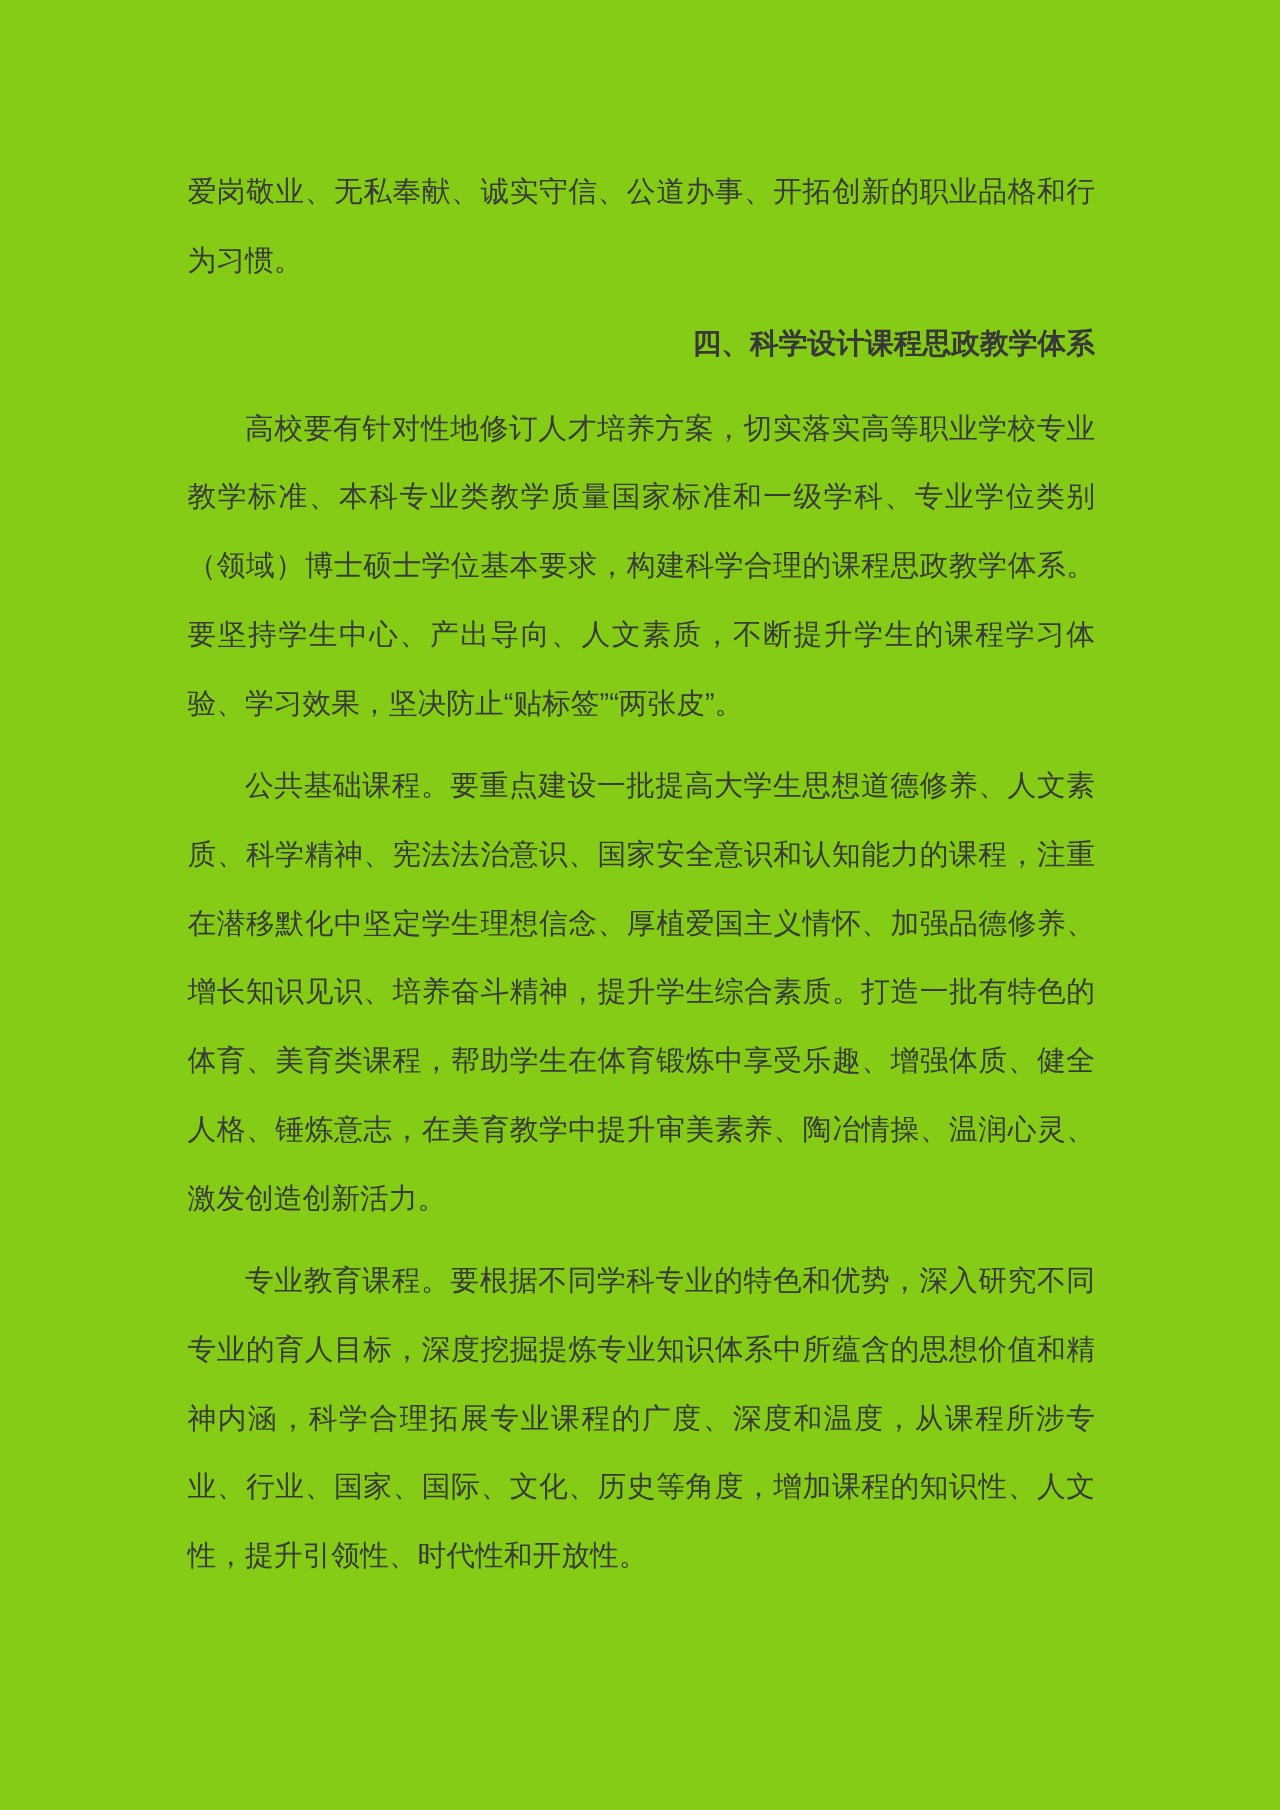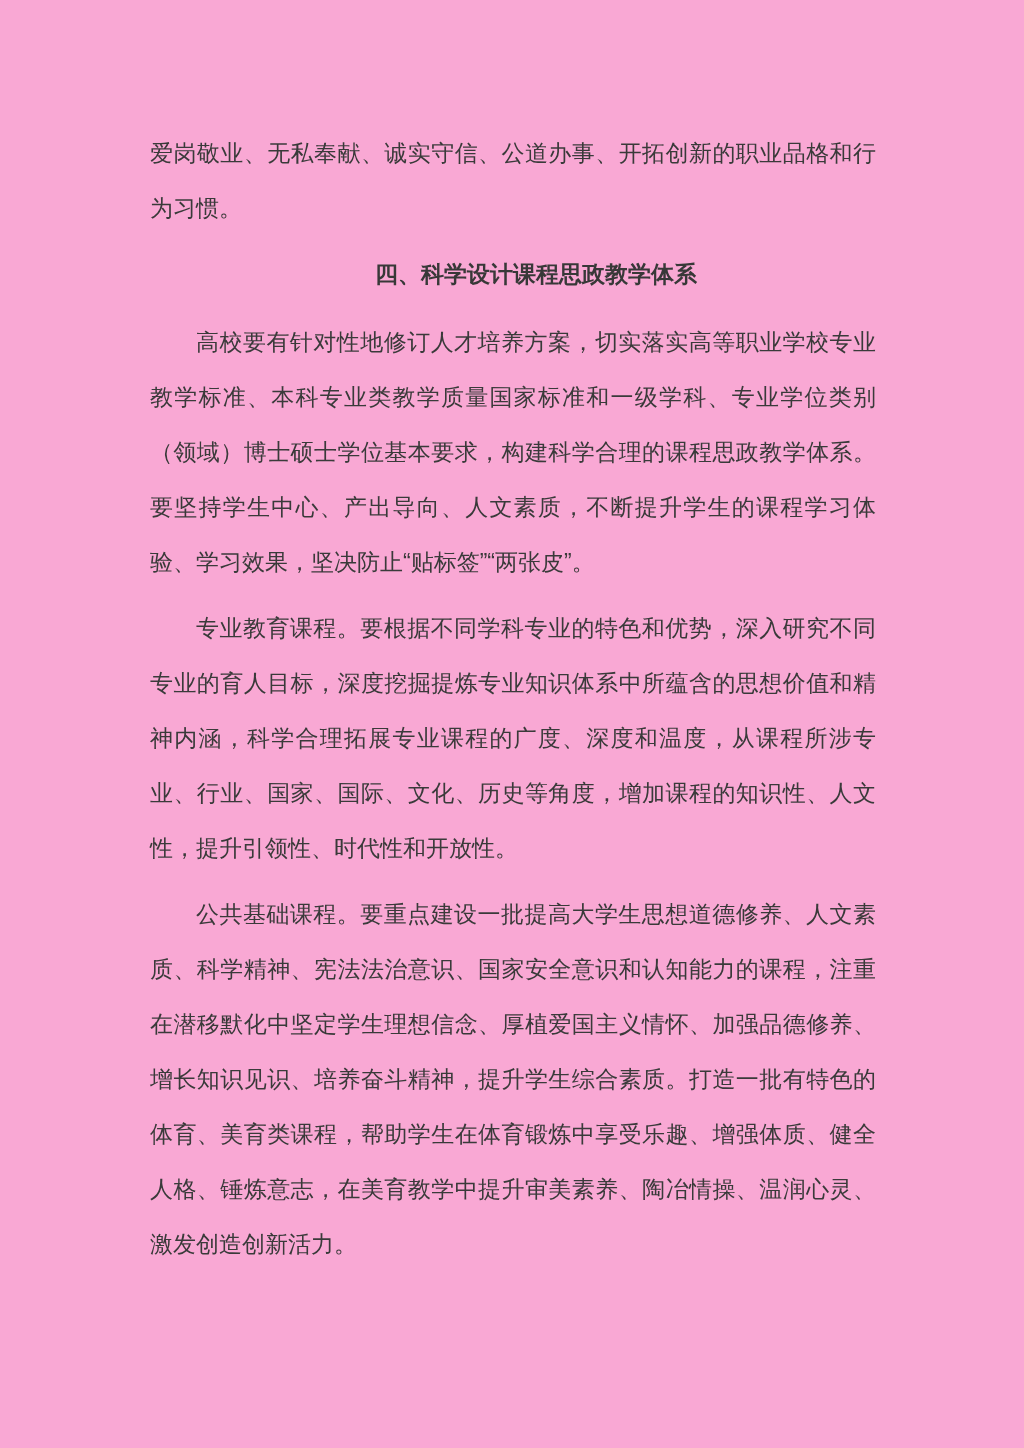--- a/index.html
+++ b/index.html
@@ -5,21 +5,21 @@
   html, body {
     margin: 0;
     padding: 0;
     background: #ffffff;
   }
   .page {
     position: relative;
     width: 1024px;
     height: 1448px;
     box-sizing: border-box;
-    background: #f9a8d4;
+    background: #84cc16;
     padding: 126px 148px 0 150px;
     overflow: hidden;
   }
   .doc-text {
     font-family: "Liberation Sans", "DejaVu Sans", sans-serif;
     font-size: 23px;
     line-height: 55px;
     color: #3a3a3a;
     text-align: justify;
     text-justify: inter-ideograph;
@@ -31,29 +31,29 @@
     text-indent: 2em;
   }
   .section-heading {
     font-family: "Liberation Sans", "DejaVu Sans", sans-serif;
     font-size: 23px;
     line-height: 55px;
     color: #383838;
     font-weight: bold;
     text-indent: 2em;
     margin: 2px 0 13px 0;
-    text-align: center;
+    text-align: right;
   }
 </style>
 </head>
 <body>
 
 <div class="page">
   <p class="doc-text">爱岗敬业、无私奉献、诚实守信、公道办事、开拓创新的职业品格和行为习惯。</p>
 
   <h2 class="section-heading">四、科学设计课程思政教学体系</h2>
 
   <p class="doc-text indent-2em">高校要有针对性地修订人才培养方案，切实落实高等职业学校专业教学标准、本科专业类教学质量国家标准和一级学科、专业学位类别（领域）博士硕士学位基本要求，构建科学合理的课程思政教学体系。要坚持学生中心、产出导向、人文素质，不断提升学生的课程学习体验、学习效果，坚决防止“贴标签”“两张皮”。</p>
 
+  <p class="doc-text indent-2em">公共基础课程。要重点建设一批提高大学生思想道德修养、人文素质、科学精神、宪法法治意识、国家安全意识和认知能力的课程，注重在潜移默化中坚定学生理想信念、厚植爱国主义情怀、加强品德修养、增长知识见识、培养奋斗精神，提升学生综合素质。打造一批有特色的体育、美育类课程，帮助学生在体育锻炼中享受乐趣、增强体质、健全人格、锤炼意志，在美育教学中提升审美素养、陶冶情操、温润心灵、激发创造创新活力。</p>
+
   <p class="doc-text indent-2em">专业教育课程。要根据不同学科专业的特色和优势，深入研究不同专业的育人目标，深度挖掘提炼专业知识体系中所蕴含的思想价值和精神内涵，科学合理拓展专业课程的广度、深度和温度，从课程所涉专业、行业、国家、国际、文化、历史等角度，增加课程的知识性、人文性，提升引领性、时代性和开放性。</p>
-
-  <p class="doc-text indent-2em">公共基础课程。要重点建设一批提高大学生思想道德修养、人文素质、科学精神、宪法法治意识、国家安全意识和认知能力的课程，注重在潜移默化中坚定学生理想信念、厚植爱国主义情怀、加强品德修养、增长知识见识、培养奋斗精神，提升学生综合素质。打造一批有特色的体育、美育类课程，帮助学生在体育锻炼中享受乐趣、增强体质、健全人格、锤炼意志，在美育教学中提升审美素养、陶冶情操、温润心灵、激发创造创新活力。</p>
 </div>
 
 </body></html>

